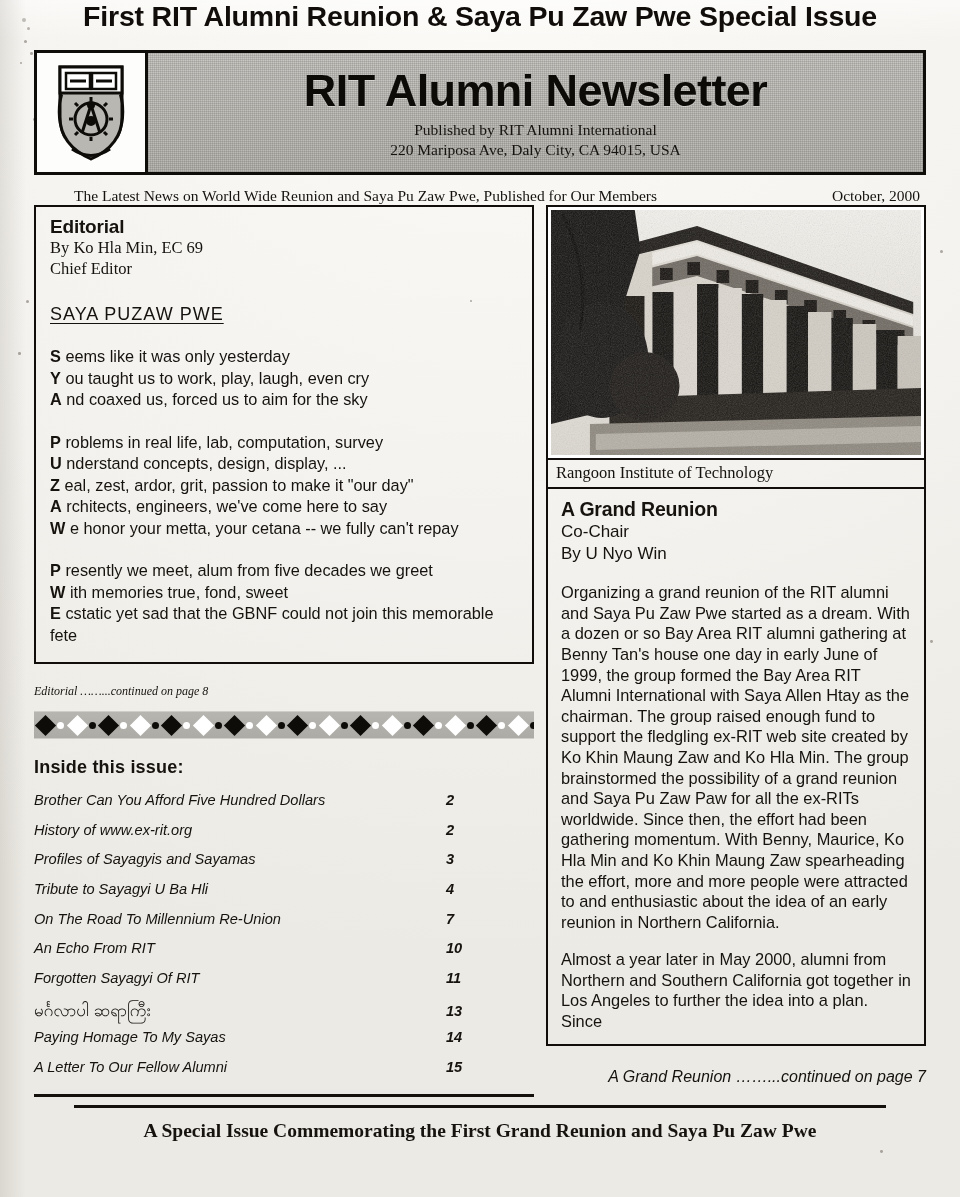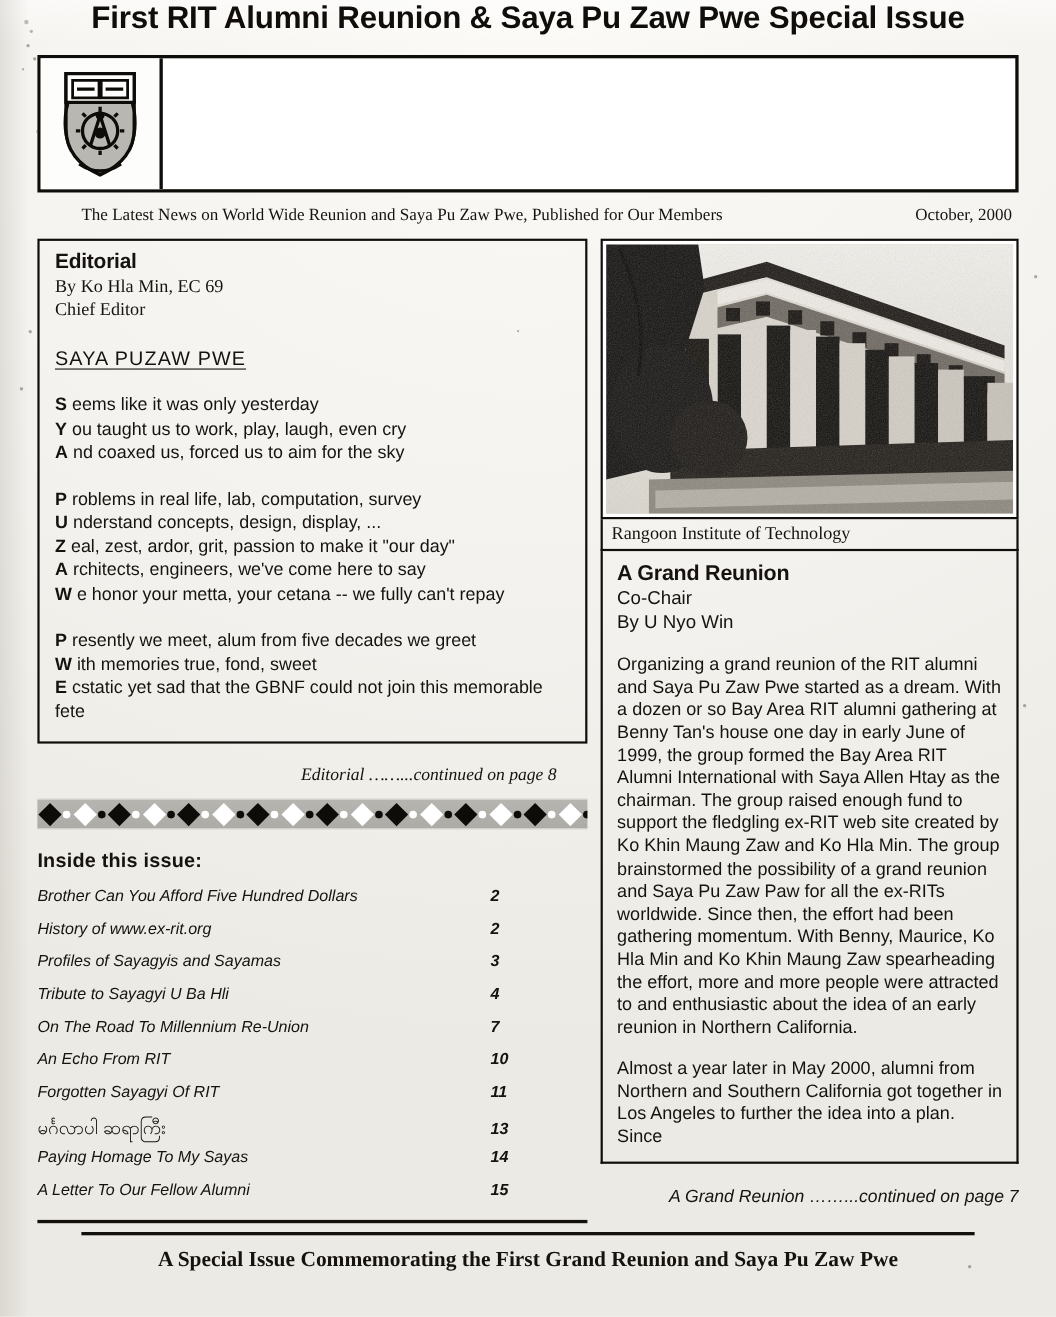--- a/index.html
+++ b/index.html
@@ -75,40 +75,40 @@
   .dateline{
     display:flex;align-items:baseline;
     font-family:"Liberation Serif", serif;
     font-size:15.5px;
     margin-top:12px;padding:0 6px 0 40px;
   }
   .dateline .lead{flex:1;text-align:left;}
   .dateline .date{white-space:nowrap;padding-left:18px;}
 
   
-  .cols{display:flex;gap:12px;margin-top:12px;align-items:flex-start;}
+  .cols{display:flex;gap:12px;margin-top:0;align-items:flex-start;}
   .col-left{width:500px;flex:0 0 500px;}
   .col-right{flex:1;}
 
   .box{border:2.5px solid #100d0a;background:transparent;box-sizing:border-box;}
 
   
   .editorial{padding:9px 14px 16px 14px;min-height:398px;}
   .ed-head{font-weight:bold;font-size:19px;letter-spacing:-.2px;}
   .ed-by{font-family:"Liberation Serif", serif;font-size:16.5px;line-height:1.25;}
   .ed-poem-title{
     margin-top:25px;font-size:18px;letter-spacing:1px;
     text-decoration:underline;text-underline-offset:3px;
   }
   .stanza{margin-top:21px;}
   .pline{font-size:16.3px;line-height:21.5px;white-space:pre-wrap;}
   .pline b{font-weight:bold;}
   .cont{
     font-family:"Liberation Serif", serif;font-style:italic;
-    font-size:16px;text-align:right;margin-top:20px;padding-right:28px;
+    font-size:12px;margin-top:20px;padding-right:28px;
   }
 
   
   .divider{
     height:26px;margin-top:12px;
     background:
       repeating-linear-gradient(90deg,
         rgba(0,0,0,0) 0 0px, rgba(0,0,0,0) 0px),
       linear-gradient(180deg,#b7b5b0,#adaba6);
     position:relative;overflow:hidden;
@@ -198,20 +198,27 @@
           <path d="M39 38 V34 M39 78 V74 M21 56 H17 M61 56 H57
                    M26 43 L23 40 M52 69 L55 72 M52 43 L55 40 M26 69 L23 72"></path>
         </g>
         <path d="M39 42 L30 70 M39 42 L48 70" stroke="#0e0c09" stroke-width="3" fill="none"></path>
         <circle cx="39" cy="42" r="4" fill="#0e0c09"></circle>
         <circle cx="39" cy="58" r="5" fill="#0e0c09"></circle>
         <path d="M8 30 Q2 56 12 76 Q4 54 11 32 Z" fill="#0e0c09"></path>
         <path d="M70 30 Q76 56 66 76 Q74 54 67 32 Z" fill="#0e0c09"></path>
         <path d="M20 86 Q39 99 58 86" fill="none" stroke="#0e0c09" stroke-width="3"></path>
       </svg>
+    </div>
+    <div class="mast-cell">
+      <div class="mast-title">RIT Alumni Newsletter</div>
+      <div class="mast-sub">
+        <div>Published by RIT Alumni International</div>
+        <div>220 Mariposa Ave, Daly City, CA 94015, USA</div>
+      </div>
     </div>
   </div>
 
   <div class="dateline">
     <div class="lead">The Latest News on World Wide Reunion and Saya Pu Zaw Pwe, Published  for Our Members</div>
     <div class="date">October, 2000</div>
   </div>
 
   <div class="cols">
 

